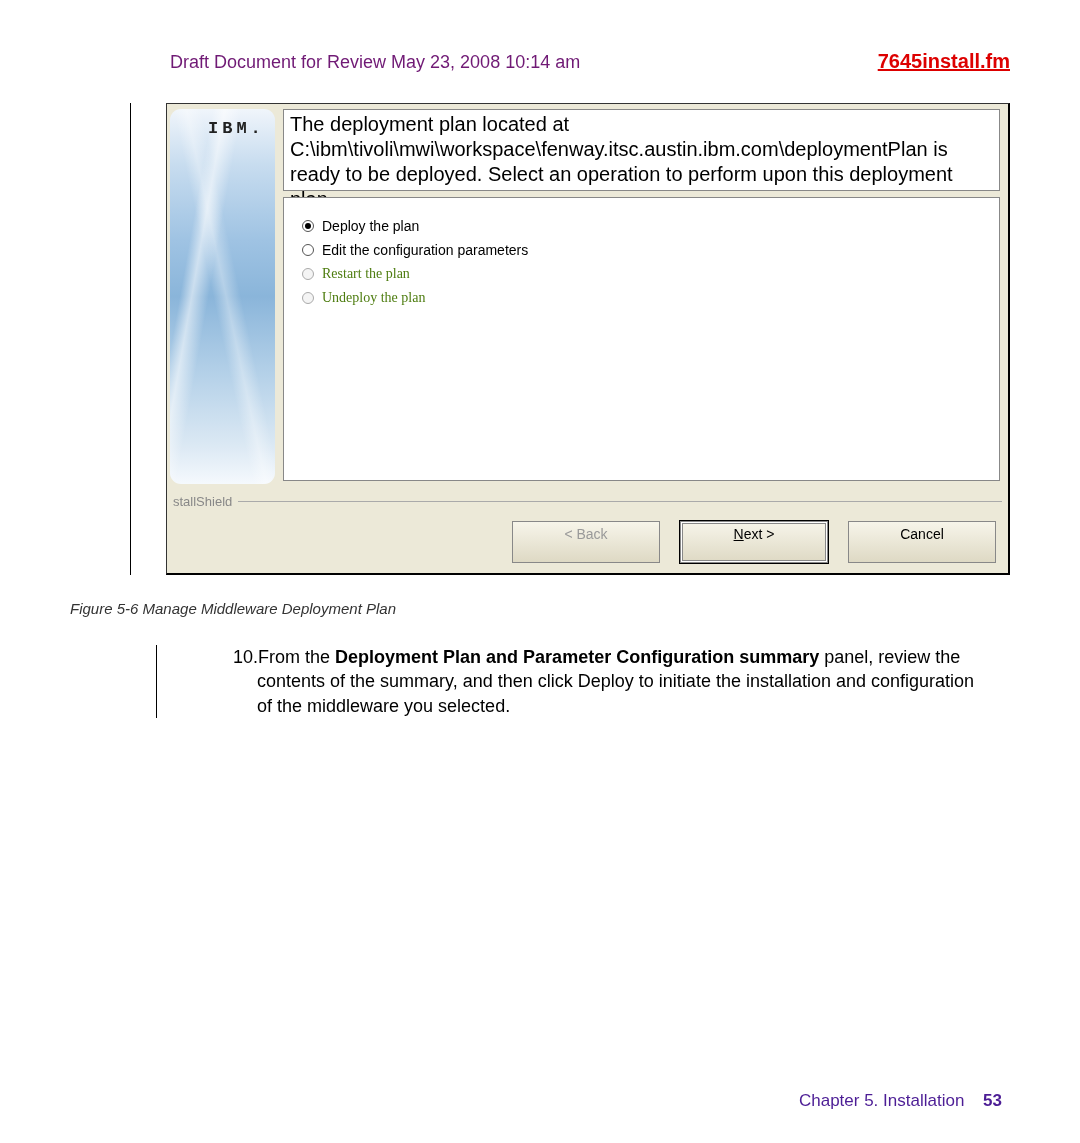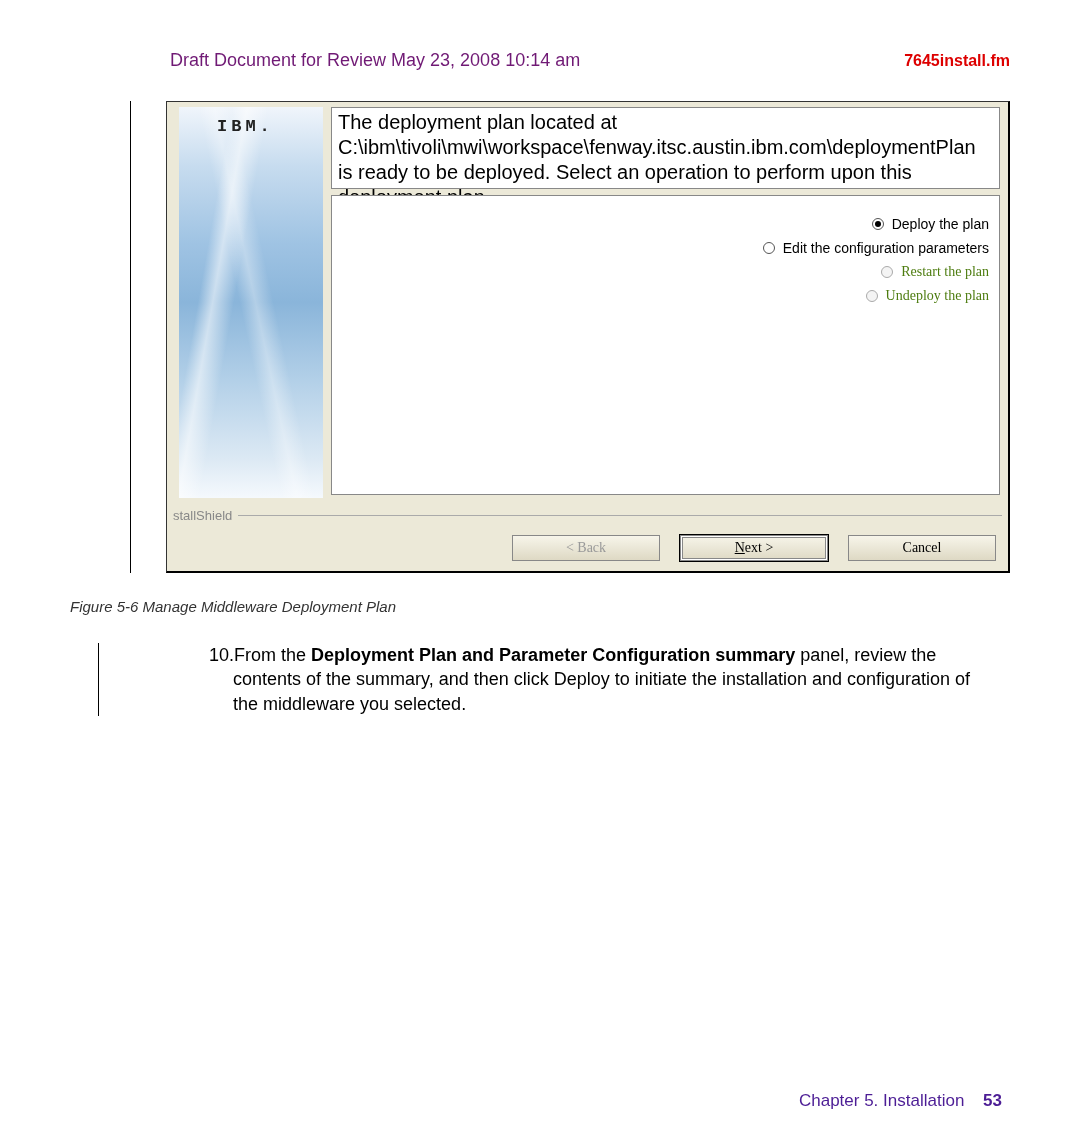--- a/index.html
+++ b/index.html
@@ -22,22 +22,23 @@
       margin-bottom: 30px;
       padding-left: 100px;
     }
     .draft-text {
       color: #701a75;
       font-size: 18px;
       font-weight: normal;
     }
     .filename {
       color: #d00;
-      font-size: 16px;
+      font-size: 20px;
       font-weight: bold;
+      text-decoration: underline;
     }
     .figure-area {
       margin-left: 60px;
       border-left: 1.5px solid #000;
       padding-left: 35px;
       margin-bottom: 25px;
     }
     .dialog {
       border: 1px solid #333;
       border-right: 2px solid #000;
@@ -45,25 +46,26 @@
       background: #ece9d8;
       height: 472px;
       display: flex;
       flex-direction: column;
     }
     .dialog-body {
       display: flex;
       flex: 1;
     }
     .side-panel {
-      width: 144px;
+      width: 105px;
       background: linear-gradient(to bottom, #f0f5fb 0%, #c7dcef 15%, #9fc3e3 35%, #8ab5da 50%, #b3d0e8 70%, #dce9f4 90%, #f5f9fd 100%);
       position: relative;
       overflow: hidden;
-      margin: 5px 0 5px 12px;
+      margin: 5px 0 5px 3px;
+      border-radius: 11px;
     }
     .side-panel::before {
       content: "";
       position: absolute;
       left: 0; right: 0; top: 0; bottom: 0;
       background:
         linear-gradient(100deg, rgba(255,255,255,0.0) 25%, rgba(255,255,255,0.55) 32%, rgba(255,255,255,0.0) 42%),
         linear-gradient(78deg,  rgba(255,255,255,0.0) 45%, rgba(255,255,255,0.35) 52%, rgba(255,255,255,0.0) 60%);
     }
     .ibm-logo {
@@ -100,21 +102,20 @@
       padding: 20px 10px;
     }
     .radio-row {
       display: flex;
       align-items: center;
       font-size: 14px;
       font-family: Tahoma, Arial, sans-serif;
       color: #000;
       margin-bottom: 8px;
       padding-left: 8px;
-      justify-content: flex-end;
     }
     .radio-row.disabled {
       color: #4d7c0f;
       font-family: Liberation Serif, serif;
     }
     .radio {
       width: 12px;
       height: 12px;
       border-radius: 50%;
       border: 1px solid #555;
@@ -150,46 +151,46 @@
       margin-left: 6px;
     }
     .button-row {
       display: flex;
       justify-content: flex-end;
       gap: 20px;
       padding: 8px 12px 10px;
     }
     .btn {
       width: 148px;
-      height: 26px;
+      height: 42px;
       border: 1px solid #888;
       background: linear-gradient(#f7f5ea, #ded9c4);
       font-size: 14px;
-      font-family: Liberation Serif, serif;
+      font-family: Liberation Sans, sans-serif;
       text-align: center;
       line-height: 24px;
       color: #000;
     }
     .btn.disabled { color: #999; }
     .btn.focused {
       outline: 1px solid #000;
       box-shadow: inset 0 0 0 1px #fff, inset 0 0 0 2px #888;
     }
     .btn .u { text-decoration: underline; }
     .figure-caption {
       font-style: italic;
       font-size: 15px;
       color: #333;
       margin-top: 6px;
       margin-bottom: 28px;
     }
     .step-area {
-      margin-left: 28px;
+      margin-left: 86px;
       border-left: 1.5px solid #000;
-      padding-left: 110px;
+      padding-left: 76px;
       padding-right: 20px;
     }
     .step-text {
       font-size: 18px;
       line-height: 1.35;
       color: #000;
       text-indent: -24px;
       padding-left: 24px;
     }
     .step-text .num { display: inline; }

